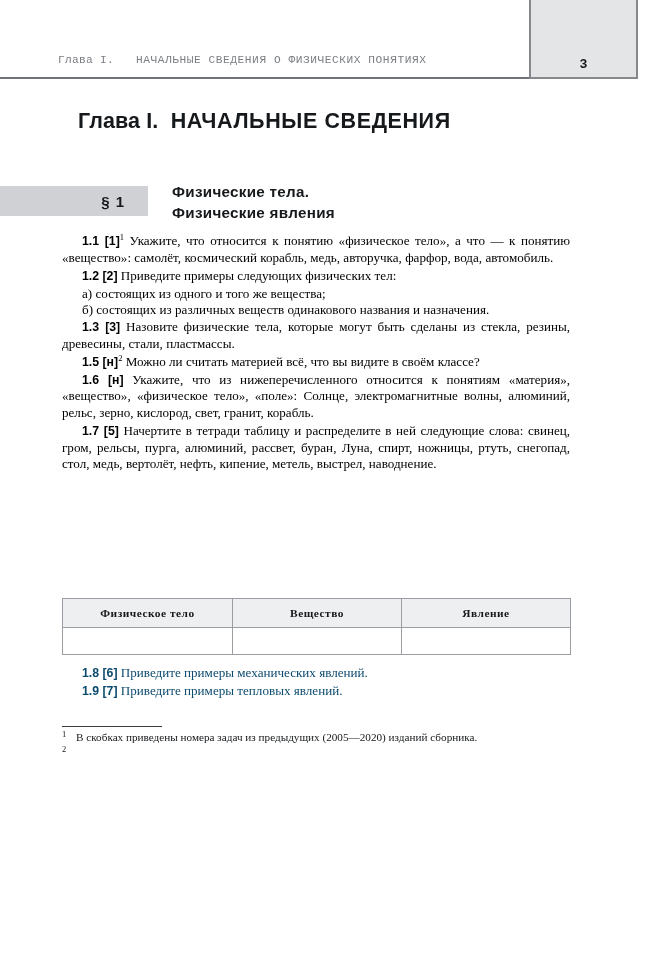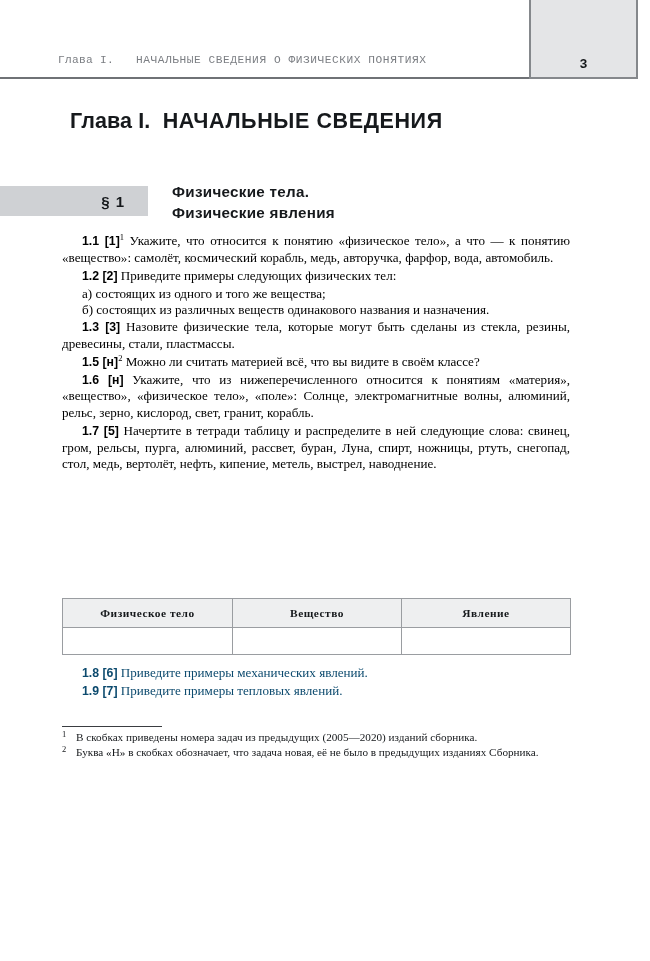--- a/index.html
+++ b/index.html
@@ -67,21 +67,21 @@
     left: 70px;
     top: 108px;
     width: 540px;
     font-family: "Liberation Sans", "DejaVu Sans", sans-serif;
     font-weight: bold;
     font-size: 21.5px;
     line-height: 26px;
     color: #16191c;
     letter-spacing: 0.2px;
   }
-  .chapter-title .ct-line1 { display: block; white-space: nowrap; }
+  .chapter-title .ct-line1 { display: block; white-space: nowrap; margin-left: 8px; }
   .chapter-title .ct-line2 {
     display: block;
     margin-left: 102px;
     white-space: nowrap;
   }
   .chapter-title .ct-label { letter-spacing: 0.1px; }
   .chapter-title .ct-main { letter-spacing: 0.6px; }
 
   
   .section-badge {
@@ -310,15 +310,14 @@
 </div>
 
 <div class="footnotes">
   <div class="footnote-rule"></div>
   <div class="footnote">
     <span class="footnote-marker">1</span>
     <span>В скобках приведены номера задач из предыдущих (2005—2020) изданий сборника.</span>
   </div>
   <div class="footnote">
     <span class="footnote-marker">2</span>
-    <span>Буква «Н» в скобках обозначает, что задача новая, её не было в предыдущих изданиях Сборника.</span>
   </div>
 </div>
 
 </body></html>

